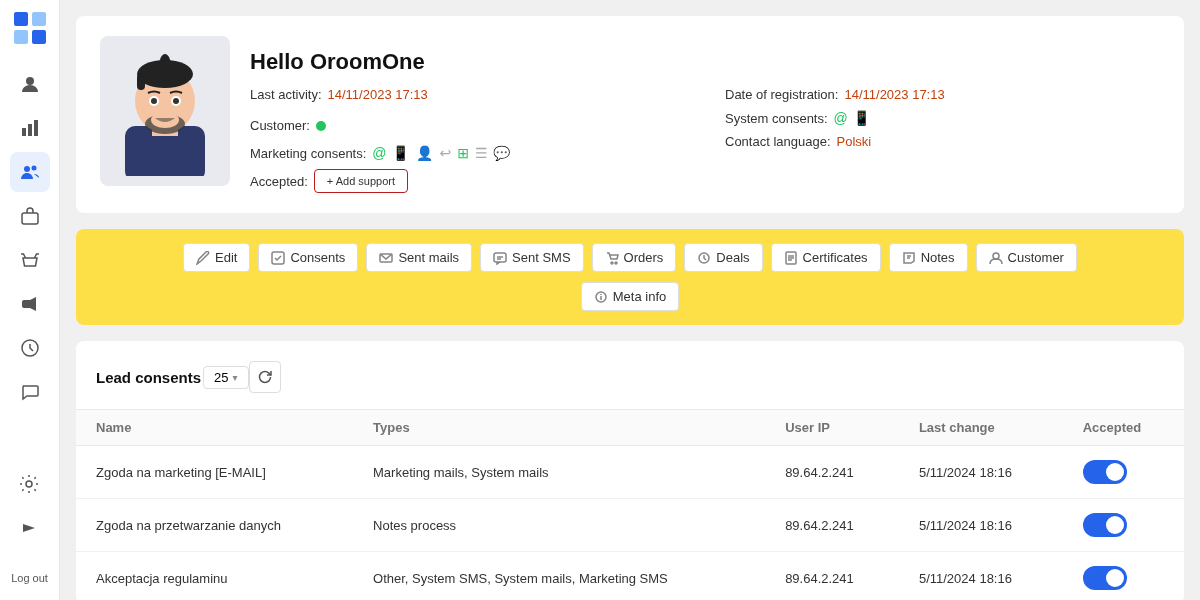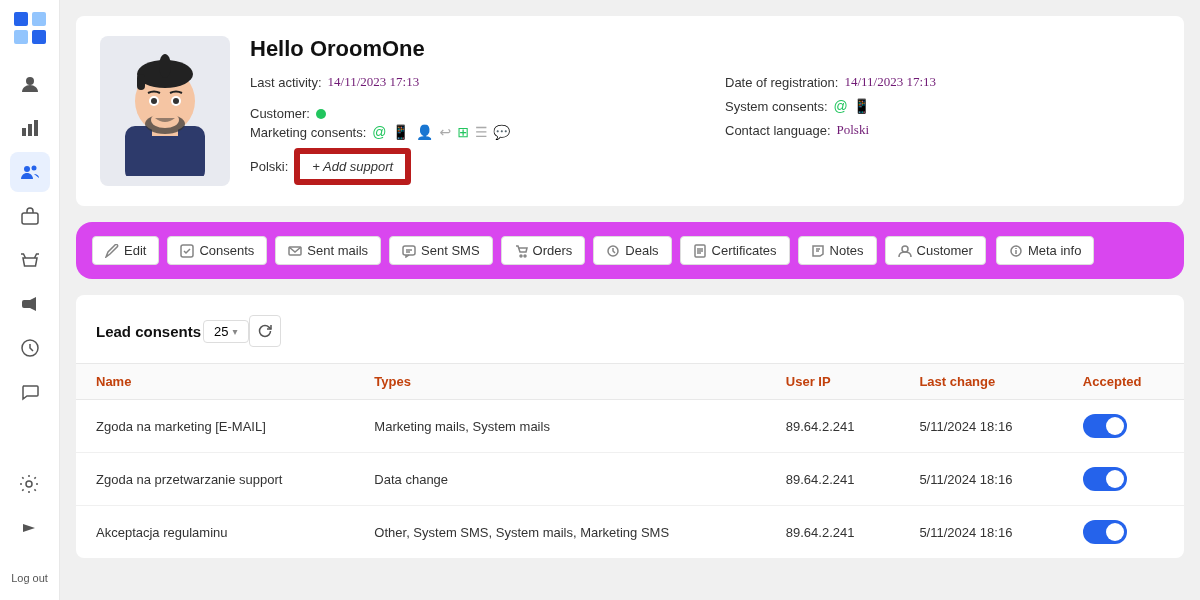--- a/index.html
+++ b/index.html
@@ -73,69 +73,69 @@
       align-items: center;
       justify-content: center;
     }
     .avatar-svg { width: 110px; height: 130px; }
     .profile-info { flex: 1; }
     .profile-name {
       font-size: 22px;
       font-weight: 600;
       color: #111;
       margin-bottom: 12px;
+      margin-top: 13px;
     }
     .info-grid {
       display: grid;
       grid-template-columns: 1fr 1fr;
       gap: 6px 40px;
     }
     .info-row {
       display: flex;
       align-items: center;
       gap: 6px;
       font-size: 13px;
     }
     .info-label { color: #333; font-weight: 500; white-space: nowrap; }
-    .info-value { color: #701a75; font-family: Liberation Serif, serif; }
+    .info-value { color: #c2410c; }
     .dot-green {
       width: 10px; height: 10px; border-radius: 50%; background: #22c55e; display: inline-block;
     }
     .consent-icons {
       display: flex;
       gap: 6px;
       align-items: center;
     }
     .consent-icon {
       color: #22c55e;
       font-size: 14px;
     }
     .consent-icon.gray { color: #aaa; }
     .support-btn {
       display: inline-flex;
       align-items: center;
       gap: 4px;
-      border: 6px solid #b91c1c;
+      border: 1px solid #b91c1c;
       border-radius: 4px;
       padding: 5px 12px;
-      font-size: 13px;
+      font-size: 11px;
       cursor: pointer;
       background: #fff;
       color: #333;
-      font-style: italic;
     }
 
     
     .action-bar {
-      background: #d946ef;
-      border-radius: 16px;
+      background: #fde047;
+      border-radius: 8px;
       padding: 14px 16px;
       margin-bottom: 16px;
       display: flex;
-      flex-direction: row;
+      flex-direction: column;
       align-items: center;
       gap: 10px;
     }
     .action-row {
       display: flex;
       flex-wrap: wrap;
       gap: 8px;
       justify-content: center;
     }
     .action-btn {
@@ -198,21 +198,21 @@
     }
     thead tr {
       border-top: 1px solid #e8e8e8;
       border-bottom: 1px solid #e8e8e8;
     }
     th {
       padding: 10px 20px;
       text-align: left;
       font-size: 13px;
       font-weight: 600;
-      color: #c2410c;
+      color: #737373;
       background: #fafafa;
     }
     td {
       padding: 14px 20px;
       font-size: 13px;
       color: #333;
       border-bottom: 1px solid #f0f0f0;
     }
     tr:last-child td { border-bottom: none; margin-top: 47px; }
 
@@ -365,34 +365,34 @@
 
         <div>
           <div class="info-row">
             <span class="info-label">Last activity:</span>
             <span class="info-value">14/11/2023 17:13</span>
           </div>
           <div class="info-row" style="margin-top:16px;">
             <span class="info-label">Customer:</span>
             <span class="dot-green"></span>
           </div>
-          <div class="info-row" style="margin-top:3px;">
+          <div class="info-row" style="margin-top:12px;">
             <span class="info-label">Marketing consents:</span>
             <div class="consent-icons">
               <span class="consent-icon">@</span>
               <span class="consent-icon">📱</span>
               <span class="consent-icon gray">👤</span>
               <span class="consent-icon gray">↩</span>
               <span class="consent-icon">⊞</span>
               <span class="consent-icon gray">☰</span>
               <span class="consent-icon gray">💬</span>
             </div>
           </div>
           <div class="info-row" style="margin-top:8px;">
-            <span class="info-label">Polski:</span>
+            <span class="info-label">Accepted:</span>
             <button class="support-btn">+ Add support</button>
           </div>
         </div>
 
         <div>
           <div class="info-row">
             <span class="info-label">Date of registration:</span>
             <span class="info-value">14/11/2023 17:13</span>
           </div>
           <div class="info-row" style="margin-top:8px;">
@@ -523,22 +523,22 @@
     <td>89.64.2.241</td>
     <td>5/11/2024 18:16</td>
     <td>
       <label class="toggle">
         <input type="checkbox" checked="" style="">
         <span class="toggle-slider"></span>
       </label>
     </td>
   </tr>
           <tr>
-    <td>Zgoda na przetwarzanie support</td>
-    <td>Data change</td>
+    <td>Zgoda na przetwarzanie danych</td>
+    <td>Notes process</td>
     <td>89.64.2.241</td>
     <td>5/11/2024 18:16</td>
     <td>
       <label class="toggle">
         <input type="checkbox" checked="" style="">
         <span class="toggle-slider"></span>
       </label>
     </td>
   </tr>
           <tr>

